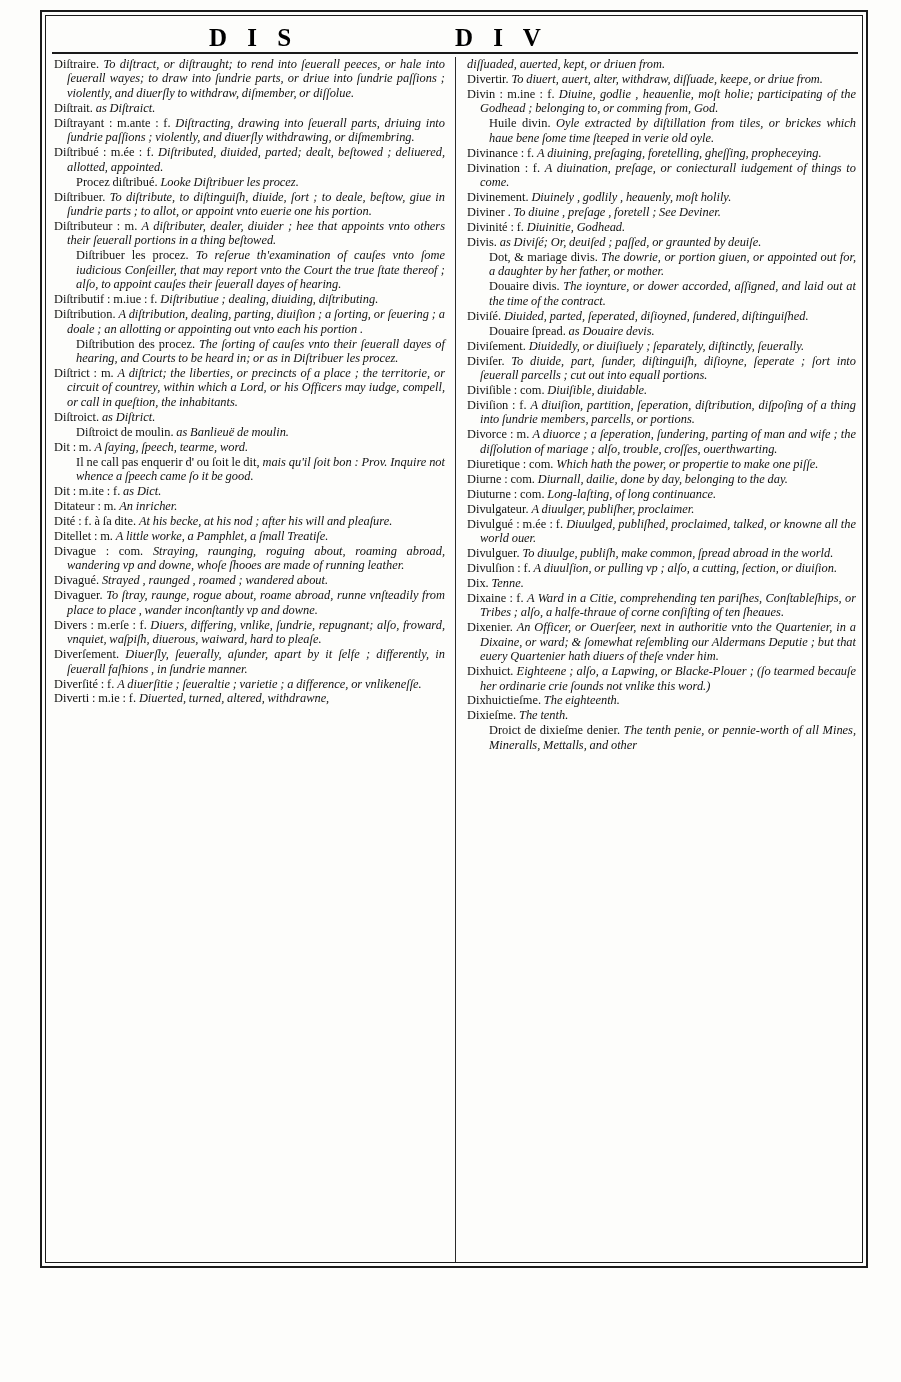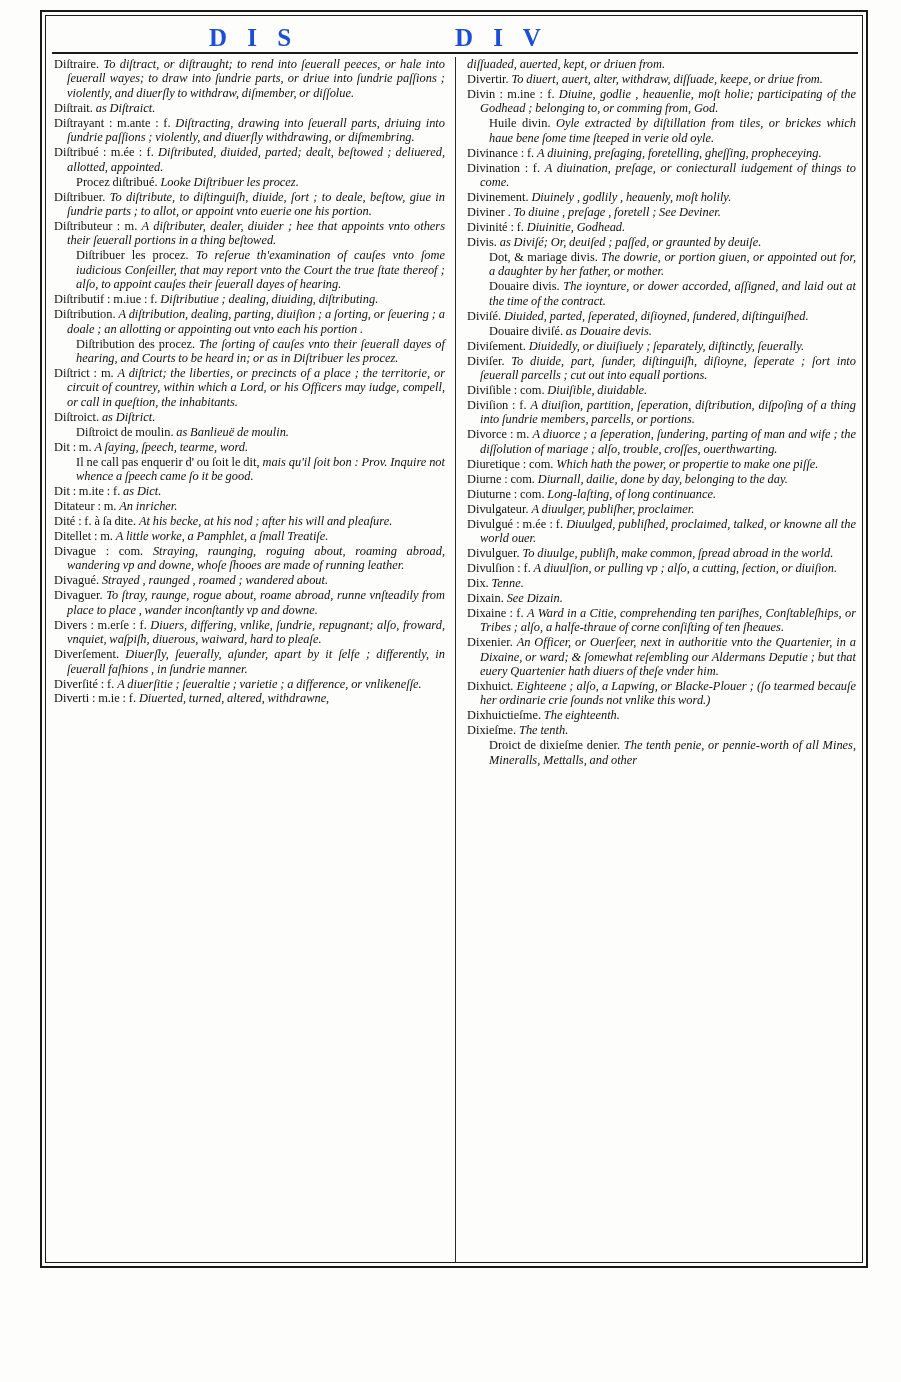--- a/index.html
+++ b/index.html
@@ -44,21 +44,21 @@
     width: 806px;
     height: 36px;
     display: flex;
     align-items: center;
   }
   .header .hw {
     font-family: "Liberation Serif", serif;
     font-size: 25px;
     font-weight: bold;
     letter-spacing: 7px;
-    color: #1d4ed8;
+    color: #000000;
   }
   .header .hw-left {
     width: 50%;
     text-align: center;
   }
   .header .hw-right {
     width: 50%;
   }
   .header-rule {
     position: absolute;
@@ -169,35 +169,34 @@
         <p class="entry sub"><span class="hw-term">Huile divin.</span> <span class="it">Oyle extracted by diſtillation from tiles, or brickes which haue bene ſome time ſteeped in verie old oyle.</span></p>
         <p class="entry"><span class="hw-term">Divinance : f.</span> <span class="it">A diuining, preſaging, foretelling, gheſſing, propheceying.</span></p>
         <p class="entry"><span class="hw-term">Divination : f.</span> <span class="it">A diuination, preſage, or coniecturall iudgement of things to come.</span></p>
         <p class="entry"><span class="hw-term">Divinement.</span> <span class="it">Diuinely , godlily , heauenly, moſt holily.</span></p>
         <p class="entry"><span class="hw-term">Diviner .</span> <span class="it">To diuine , preſage , foretell ; See Deviner.</span></p>
         <p class="entry"><span class="hw-term">Divinité : f.</span> <span class="it">Diuinitie, Godhead.</span></p>
         <p class="entry"><span class="hw-term">Divis.</span> <span class="it">as Diviſé; Or, deuiſed ; paſſed, or graunted by deuiſe.</span></p>
         <p class="entry sub"><span class="hw-term">Dot, &amp; mariage divis.</span> <span class="it">The dowrie, or portion giuen, or appointed out for, a daughter by her father, or mother.</span></p>
         <p class="entry sub"><span class="hw-term">Douaire divis.</span> <span class="it">The ioynture, or dower accorded, aſſigned, and laid out at the time of the contract.</span></p>
         <p class="entry"><span class="hw-term">Diviſé.</span> <span class="it">Diuided, parted, ſeperated, diſioyned, ſundered, diſtinguiſhed.</span></p>
-        <p class="entry sub"><span class="hw-term">Douaire diviſé.</span> <span class="it">as Douaire devis.</span></p>
+        <p class="entry sub"><span class="hw-term">Douaire ſpread.</span> <span class="it">as Douaire devis.</span></p>
         <p class="entry"><span class="hw-term">Diviſement.</span> <span class="it">Diuidedly, or diuiſiuely ; ſeparately, diſtinctly, ſeuerally.</span></p>
         <p class="entry"><span class="hw-term">Diviſer.</span> <span class="it">To diuide, part, ſunder, diſtinguiſh, diſioyne, ſeperate ; ſort into ſeuerall parcells ; cut out into equall portions.</span></p>
         <p class="entry"><span class="hw-term">Diviſible : com.</span> <span class="it">Diuiſible, diuidable.</span></p>
         <p class="entry"><span class="hw-term">Diviſion : f.</span> <span class="it">A diuiſion, partition, ſeperation, diſtribution, diſpoſing of a thing into ſundrie members, parcells, or portions.</span></p>
         <p class="entry"><span class="hw-term">Divorce : m.</span> <span class="it">A diuorce ; a ſeperation, ſundering, parting of man and wife ; the diſſolution of mariage ; alſo, trouble, croſſes, ouerthwarting.</span></p>
         <p class="entry"><span class="hw-term">Diuretique : com.</span> <span class="it">Which hath the power, or propertie to make one piſſe.</span></p>
         <p class="entry"><span class="hw-term">Diurne : com.</span> <span class="it">Diurnall, dailie, done by day, belonging to the day.</span></p>
         <p class="entry"><span class="hw-term">Diuturne : com.</span> <span class="it">Long-laſting, of long continuance.</span></p>
         <p class="entry"><span class="hw-term">Divulgateur.</span> <span class="it">A diuulger, publiſher, proclaimer.</span></p>
         <p class="entry"><span class="hw-term">Divulgué : m.ée : f.</span> <span class="it">Diuulged, publiſhed, proclaimed, talked, or knowne all the world ouer.</span></p>
         <p class="entry"><span class="hw-term">Divulguer.</span> <span class="it">To diuulge, publiſh, make common, ſpread abroad in the world.</span></p>
         <p class="entry"><span class="hw-term">Divulſion : f.</span> <span class="it">A diuulſion, or pulling vp ; alſo, a cutting, ſection, or diuiſion.</span></p>
         <p class="entry"><span class="hw-term">Dix.</span> <span class="it">Tenne.</span></p>
-        <p class="entry"><span class="hw-term">Dixain.</span> <span class="it">See Dizain.</span></p>
         <p class="entry"><span class="hw-term">Dixaine : f.</span> <span class="it">A Ward in a Citie, comprehending ten pariſhes, Conſtableſhips, or Tribes ; alſo, a halfe-thraue of corne conſiſting of ten ſheaues.</span></p>
         <p class="entry"><span class="hw-term">Dixenier.</span> <span class="it">An Officer, or Ouerſeer, next in authoritie vnto the Quartenier, in a Dixaine, or ward; &amp; ſomewhat reſembling our Aldermans Deputie ; but that euery Quartenier hath diuers of theſe vnder him.</span></p>
         <p class="entry"><span class="hw-term">Dixhuict.</span> <span class="it">Eighteene ; alſo, a Lapwing, or Blacke-Plouer ; (ſo tearmed becauſe her ordinarie crie ſounds not vnlike this word.)</span></p>
         <p class="entry"><span class="hw-term">Dixhuictieſme.</span> <span class="it">The eighteenth.</span></p>
         <p class="entry"><span class="hw-term">Dixieſme.</span> <span class="it">The tenth.</span></p>
         <p class="entry sub"><span class="hw-term">Droict de dixieſme denier.</span> <span class="it">The tenth penie, or pennie-worth of all Mines, Mineralls, Mettalls, and other</span></p>
       </div>
   </div>
 </div>
 

